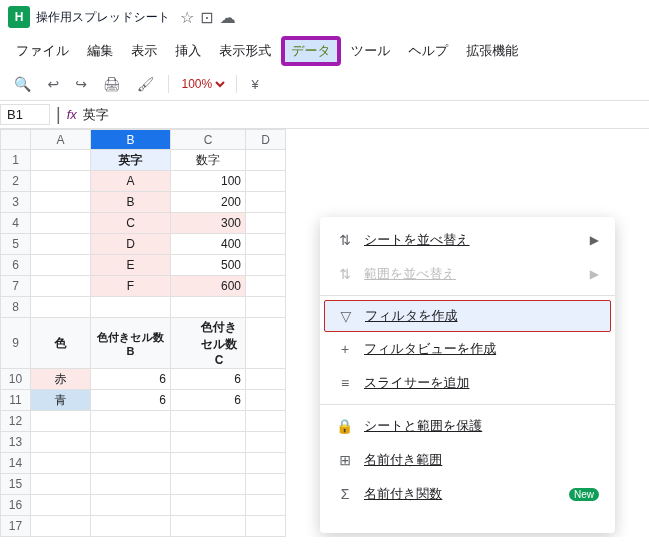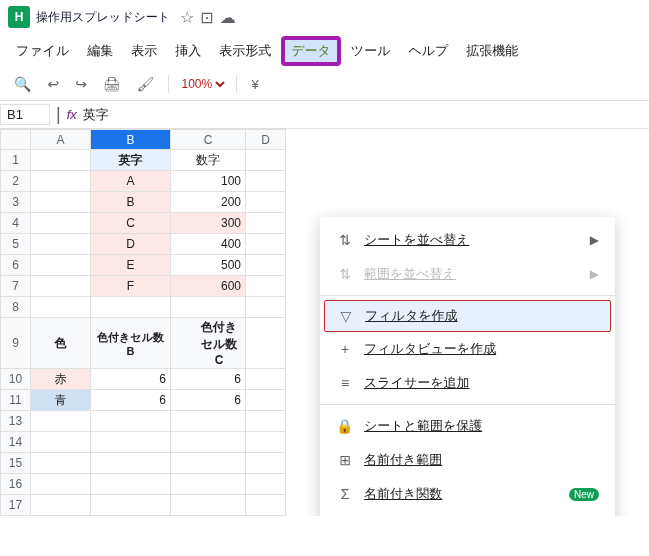--- a/index.html
+++ b/index.html
@@ -214,20 +214,27 @@
 
         <tr>
           <td class="row-header">11</td>
           <td class="center blue-bg">青</td>
           <td class="right">6</td>
           <td class="right">6</td>
           <td></td>
         </tr>
 
         <tr>
+            <td class="row-header">12</td>
+            <td></td>
+            <td></td>
+            <td></td>
+            <td></td>
+          </tr>
+        <tr>
             <td class="row-header">13</td>
             <td></td>
             <td></td>
             <td></td>
             <td></td>
           </tr>
         <tr>
             <td class="row-header">14</td>
             <td></td>
             <td></td>

